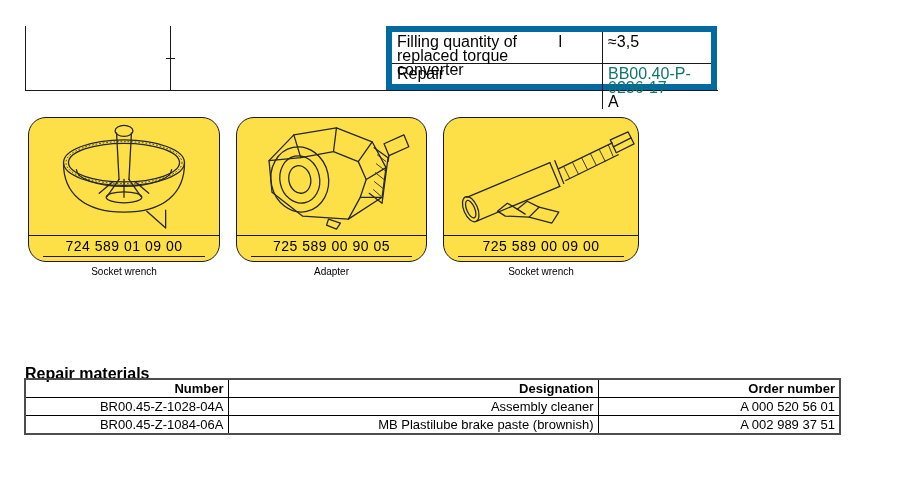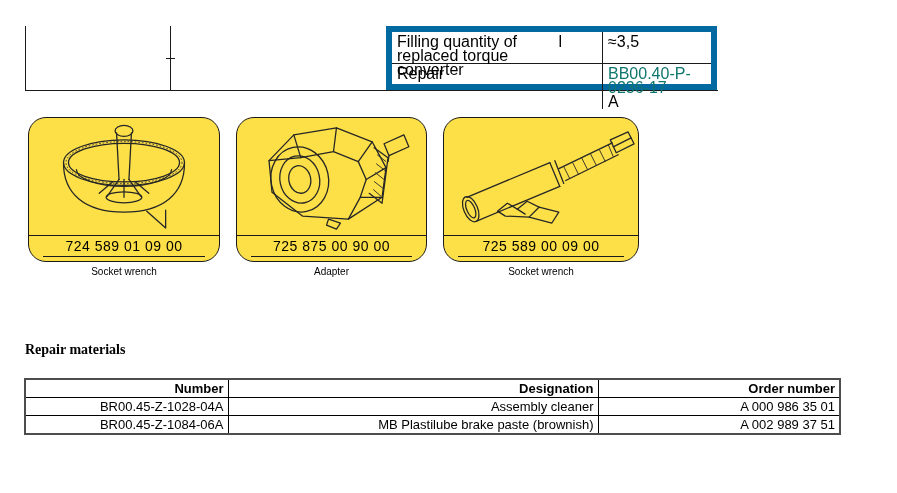--- a/index.html
+++ b/index.html
@@ -44,21 +44,21 @@
   .card-rule { border-top:1px solid #1a1a1a; margin:0 14px; height:0; }
   .tool-caption {
     position:absolute; top:266px; font-size:10px; text-align:center;
   }
   .cap1 { left:28px;  width:192px; }
   .cap2 { left:236px; width:191px; }
   .cap3 { left:443px; width:196px; }
 
   
   .materials-heading {
-    position:absolute; left:25px; top:342px; font-size:14px; font-weight:bold;font-family:Liberation Serif, serif;
+    position:absolute; left:25px; top:365px; font-size:16px; font-weight:bold;
   }
   .materials-table {
     position:absolute; left:24px; top:378px; width:817px;
     border-collapse:collapse; font-size:13px; table-layout:fixed;
     border:2px solid #4d4d4d;
   }
   .materials-table th, .materials-table td {
     border:1px solid #000; height:17px; padding:0 4px; text-align:right;
     overflow:hidden; white-space:nowrap;
   }
@@ -144,21 +144,21 @@
         </g>
         <g class="illu-thin">
           <path d="M141,37 L150,44"></path>
             <path d="M140,46 L149,53"></path>
           <path d="M139,55 L148,62"></path>
             <path d="M138,64 L147,71"></path>
           <path d="M137,72 L145,79"></path>
         </g>
       </svg>
     </div>
-    <div class="card-num">725 875 00 90 00</div>
+    <div class="card-num">725 589 00 90 05</div>
     <div class="card-rule"></div>
   </div>
   <div class="tool-caption cap2">Adapter</div>
 
   <div class="tool-card card3">
     <div class="card-img">
       <svg viewBox="0 0 196 118" xmlns="http://www.w3.org/2000/svg">
         <g class="illu">
           <path d="M23,80 L107,45"></path>
           <path d="M33,104 L117,69"></path>
@@ -201,21 +201,21 @@
       <tr>
         <th>Number</th>
         <th>Designation</th>
         <th>Order number</th>
       </tr>
     </thead>
     <tbody>
       <tr>
         <td>BR00.45-Z-1028-04A</td>
         <td>Assembly cleaner</td>
-        <td>A 000 986 35 01</td>
+        <td>A 000 520 56 01</td>
       </tr>
       <tr>
         <td>BR00.45-Z-1084-06A</td>
         <td>MB Plastilube brake paste (brownish)</td>
         <td>A 002 989 37 51</td>
       </tr>
     </tbody>
   </table>
 
 </div>

